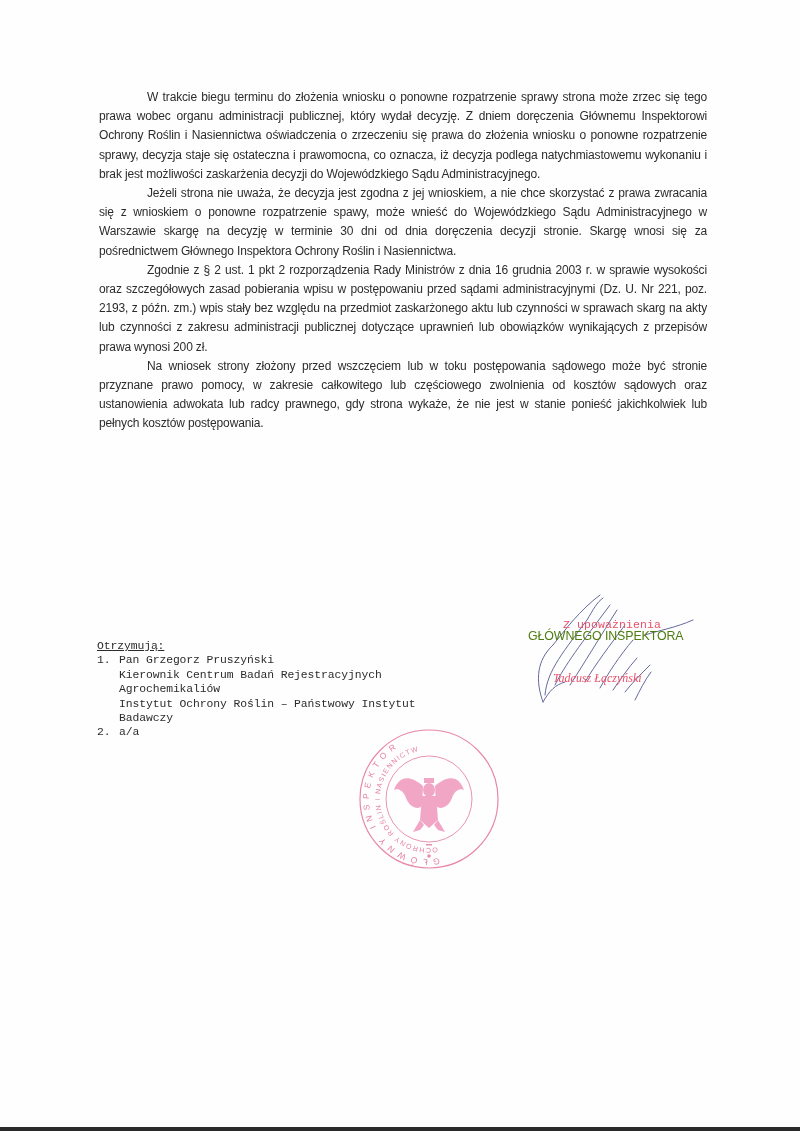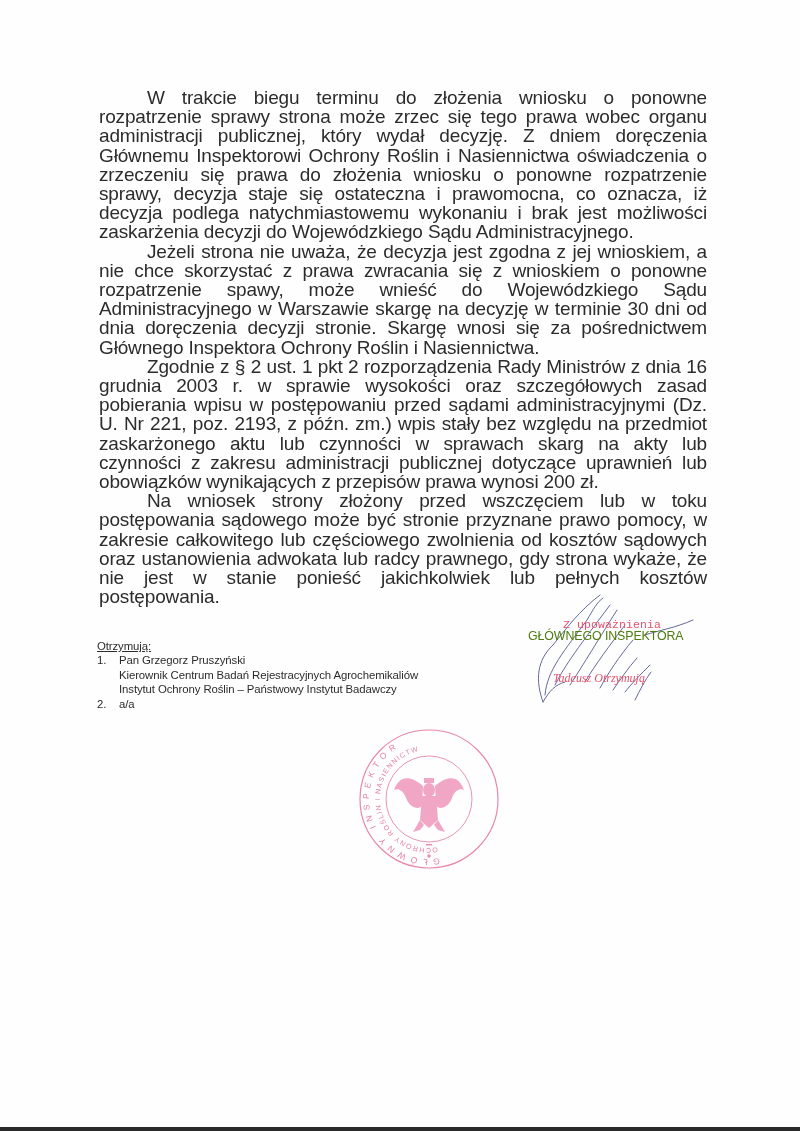--- a/index.html
+++ b/index.html
@@ -14,28 +14,28 @@
       background: #fefefe;
     }
     .bottom-edge {
       position: absolute; left: 0; bottom: 0; width: 800px; height: 4px;
       background: #2a2a2a;
     }
     .body-text {
       position: absolute; left: 99px; top: 88px; width: 608px;
       font-family: "Liberation Sans", "DejaVu Sans", sans-serif;
       font-stretch: condensed;
-      font-size: 19px; line-height: 19.2px;
+      font-size: 12px; line-height: 19.2px;
       text-align: justify; color: #2c2c2c;
       letter-spacing: -0.15px;
     }
     .body-text p { margin: 0; text-indent: 48px; }
     .recipients {
       position: absolute; left: 97px; top: 639px; width: 340px;
-      font-family: Liberation Sans, sans-serif;
+      font-family: Liberation Mono, monospace;
       font-size: 11.4px; line-height: 14.4px; color: #2c2c2c;
       letter-spacing: -0.1px;
     }
     .recipients .heading { text-decoration: underline; }
     .recipients ol { margin: 0; padding: 0; list-style: none; }
     .recipients li { position: relative; padding-left: 22px; }
     .recipients li .num { position: absolute; left: 0; top: 0; }
     .recipients .addr-line { display: block; }
     .recipients .underline { text-decoration: underline; }
 
@@ -100,21 +100,21 @@
         <path d="M75 98 C 82 85, 95 65, 108 50"></path>
         <path d="M88 100 C 95 90, 103 78, 112 68"></path>
         <path d="M100 102 C 108 92, 115 85, 125 75"></path>
         <path d="M110 110 C 115 100, 120 90, 126 82"></path>
         <path d="M120 45 C 135 40, 150 38, 168 30"></path>
         <path d="M18 112 C 25 100, 30 95, 40 92"></path>
       </g>
     </svg>
     <div class="auth-line1">Z upoważnienia</div>
     <div class="auth-line2">GŁÓWNEGO INSPEKTORA</div>
-    <div class="signer-name">Tadeusz Otrzymują</div>
+    <div class="signer-name">Tadeusz Łączyński</div>
   </div>
 
   <svg class="seal" viewBox="0 0 142 142">
     <defs>
       <path id="outerArc" d="M 71 71 m -60 0 a 60 60 0 1 1 120 0"></path>
       <path id="innerArc" d="M 71 71 m -49 0 a 49 49 0 1 1 98 0"></path>
     </defs>
     <g fill="none" stroke="#e0608a" opacity="0.75">
       <circle cx="71" cy="71" r="69" stroke-width="1.2"></circle>
       <circle cx="71" cy="71" r="43" stroke-width="0.9"></circle>

